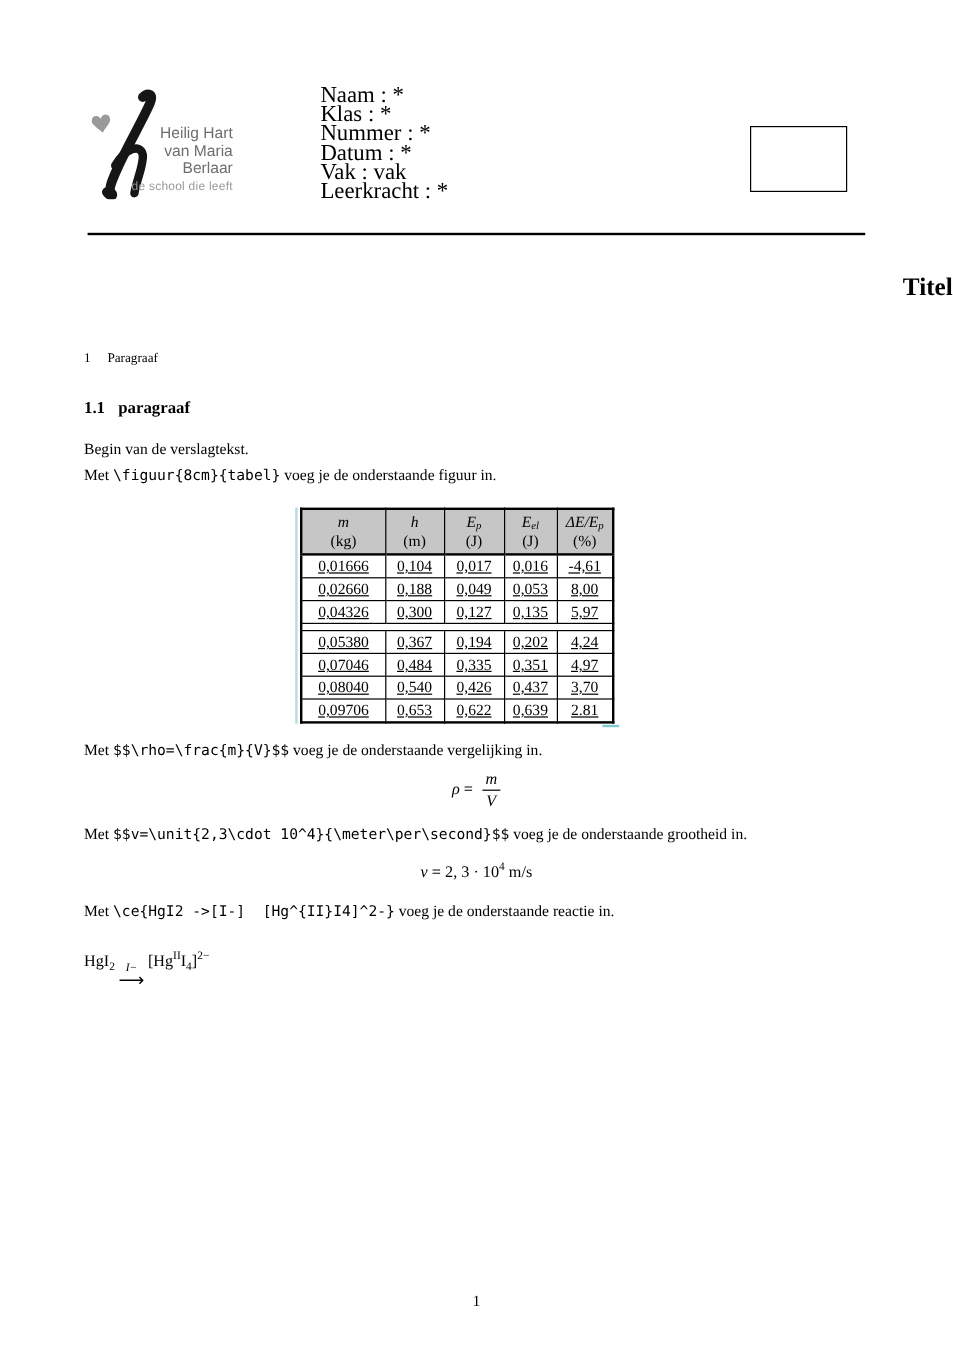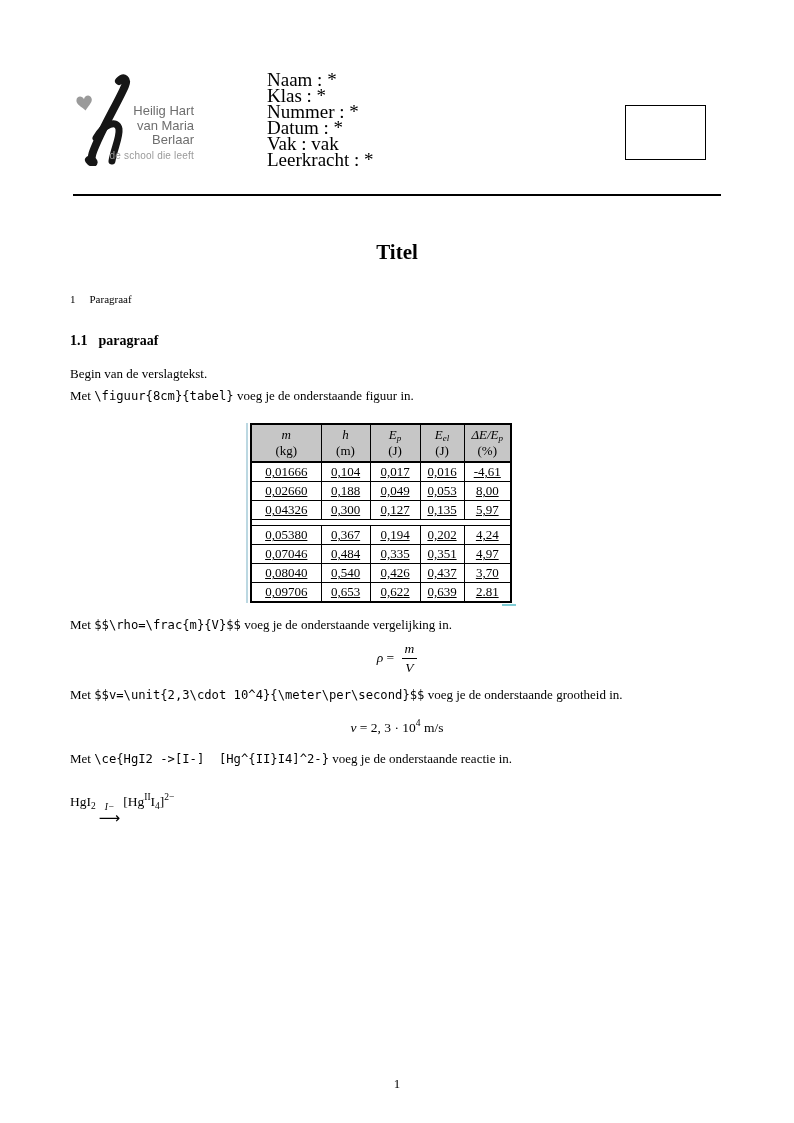--- a/index.html
+++ b/index.html
@@ -25,21 +25,21 @@
   .logo-tagline{
     position:absolute;right:0;top:76px;width:96px;
     text-align:right;
     font-family:"Liberation Sans",sans-serif;
     font-size:10px;color:#9a9a9a;letter-spacing:.2px;
   }
   .info{position:absolute;left:227px;top:72px;font-size:19px;line-height:16px;margin-left:40px;}
   .corner-box{position:absolute;left:625px;top:105px;width:79px;height:53px;border:1.5px solid #000;background:#fff;}
   .rule{position:absolute;left:73px;top:194px;width:648px;height:2px;background:#000;}
   
-  .doc-title{position:absolute;left:0;right:0;top:240px;text-align:center;font-size:21px;font-weight:bold;}
+  .doc-title{position:absolute;left:0;right:0;top:227px;text-align:right;font-size:21px;font-weight:bold;}
   .sec{position:absolute;left:70px;top:293px;font-size:11px;font-weight:normal;}
   .sec .num{margin-right:14px;}
   .subsec{position:absolute;left:70px;top:333px;font-size:14px;font-weight:bold;}
   .subsec .num{margin-right:11px;}
   .para{position:absolute;left:70px;font-size:13px;line-height:16px;white-space:nowrap;}
   .code{font-family:"DejaVu Sans Mono",monospace;font-size:12.2px;white-space:pre;}
   
   .tbl-wrap{position:absolute;left:246px;top:423px;padding-left:2px;border-left:2px solid #bcd8e2;}
   .tbl-wrap::after{content:"";position:absolute;right:-4px;bottom:-3px;width:14px;height:2px;background:#7ecbd4;}
   table.data{border-collapse:collapse;border:2px solid #000;font-size:13px;}

